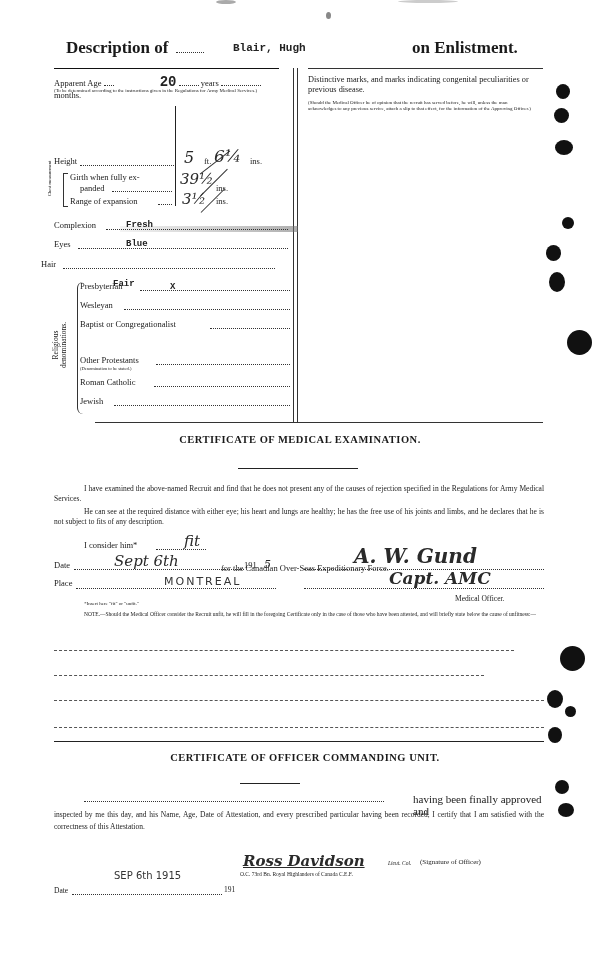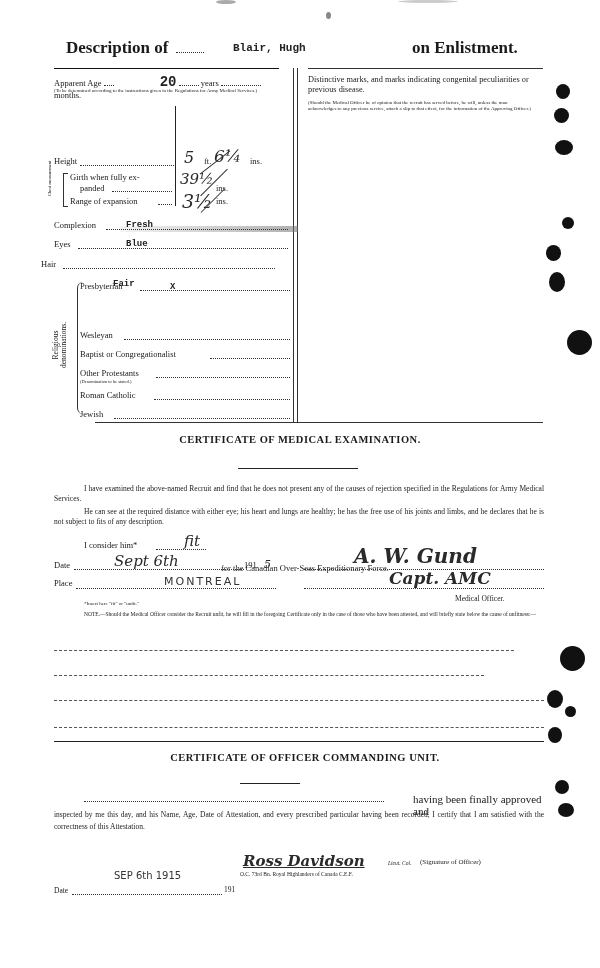--- a/index.html
+++ b/index.html
@@ -62,21 +62,21 @@
 <div class="abs lbl" style="left:70px;top:172px;width:220px;height:22px;">
   <span class="abs" style="left:0;top:0;">Girth when fully ex-</span>
   <span class="abs" style="left:10px;top:11px;">panded</span>
   <span class="abs dots" style="left:42px;top:19px;width:60px;"></span>
   <span class="abs hand" style="left:110px;top:-2px;font-size:15px;">39½</span>
   <span class="abs" style="left:146px;top:11px;">ins.</span>
 </div>
 <div class="abs lbl" style="left:70px;top:196px;width:220px;height:12px;">
   <span class="abs" style="left:0;top:0;">Range of expansion</span>
   <span class="abs dots" style="left:88px;top:8px;width:14px;"></span>
-  <span class="abs hand" style="left:112px;top:-6px;font-size:19px;">3½</span>
+  <span class="abs hand" style="left:112px;top:-6px;font-size:15px;">3½</span>
   <span class="abs" style="left:146px;top:0;">ins.</span>
 </div>
 
 <div class="abs" style="left:196px;top:162px;width:38px;height:0;border-top:1px solid #333;transform:rotate(-38deg);"></div>
 <div class="abs" style="left:195px;top:182px;width:38px;height:0;border-top:1px solid #333;transform:rotate(-45deg);"></div>
 <div class="abs" style="left:196px;top:200px;width:34px;height:0;border-top:1px solid #333;transform:rotate(-45deg);"></div>
 
 <div class="abs" style="left:120px;top:226px;width:178px;height:6px;background:linear-gradient(90deg, rgba(150,150,150,0.1), rgba(110,110,110,0.55));"></div>
 
 <div class="abs lbl" style="left:54px;top:220px;width:236px;height:12px;">
@@ -100,29 +100,29 @@
   <div>denominations.</div>
 </div>
 <div class="abs" style="left:77px;top:282px;width:5px;height:132px;border-left:1px solid #333;border-radius:6px 0 0 6px;"></div>
 
 <div class="abs lbl" style="left:80px;top:281px;width:210px;">
   <div style="position:relative;height:19px;">
     <span>Presbyterian</span>
     <span class="abs dots" style="left:60px;top:9px;width:150px;"></span>
     <span class="abs typed" style="left:90px;top:1px;font-size:9px;">X</span>
   </div>
-  <div style="position:relative;height:19px;margin-top:30px;">
+  <div style="position:relative;height:19px;">
     <span>Wesleyan</span>
     <span class="abs dots" style="left:44px;top:9px;width:166px;"></span>
   </div>
   <div style="position:relative;height:19px;">
     <span>Baptist or Congregationalist</span>
     <span class="abs dots" style="left:130px;top:9px;width:80px;"></span>
   </div>
-  <div style="position:relative;height:22px;">
+  <div style="position:relative;height:22px;margin-top:17px;">
     <span>Other Protestants</span>
     <span class="abs dots" style="left:76px;top:9px;width:134px;"></span>
     <div class="tiny" style="position:absolute;left:0;top:11px;">(Denomination to be stated.)</div>
   </div>
   <div style="position:relative;height:19px;">
     <span>Roman Catholic</span>
     <span class="abs dots" style="left:74px;top:9px;width:136px;"></span>
   </div>
   <div style="position:relative;height:16px;">
     <span>Jewish</span>

